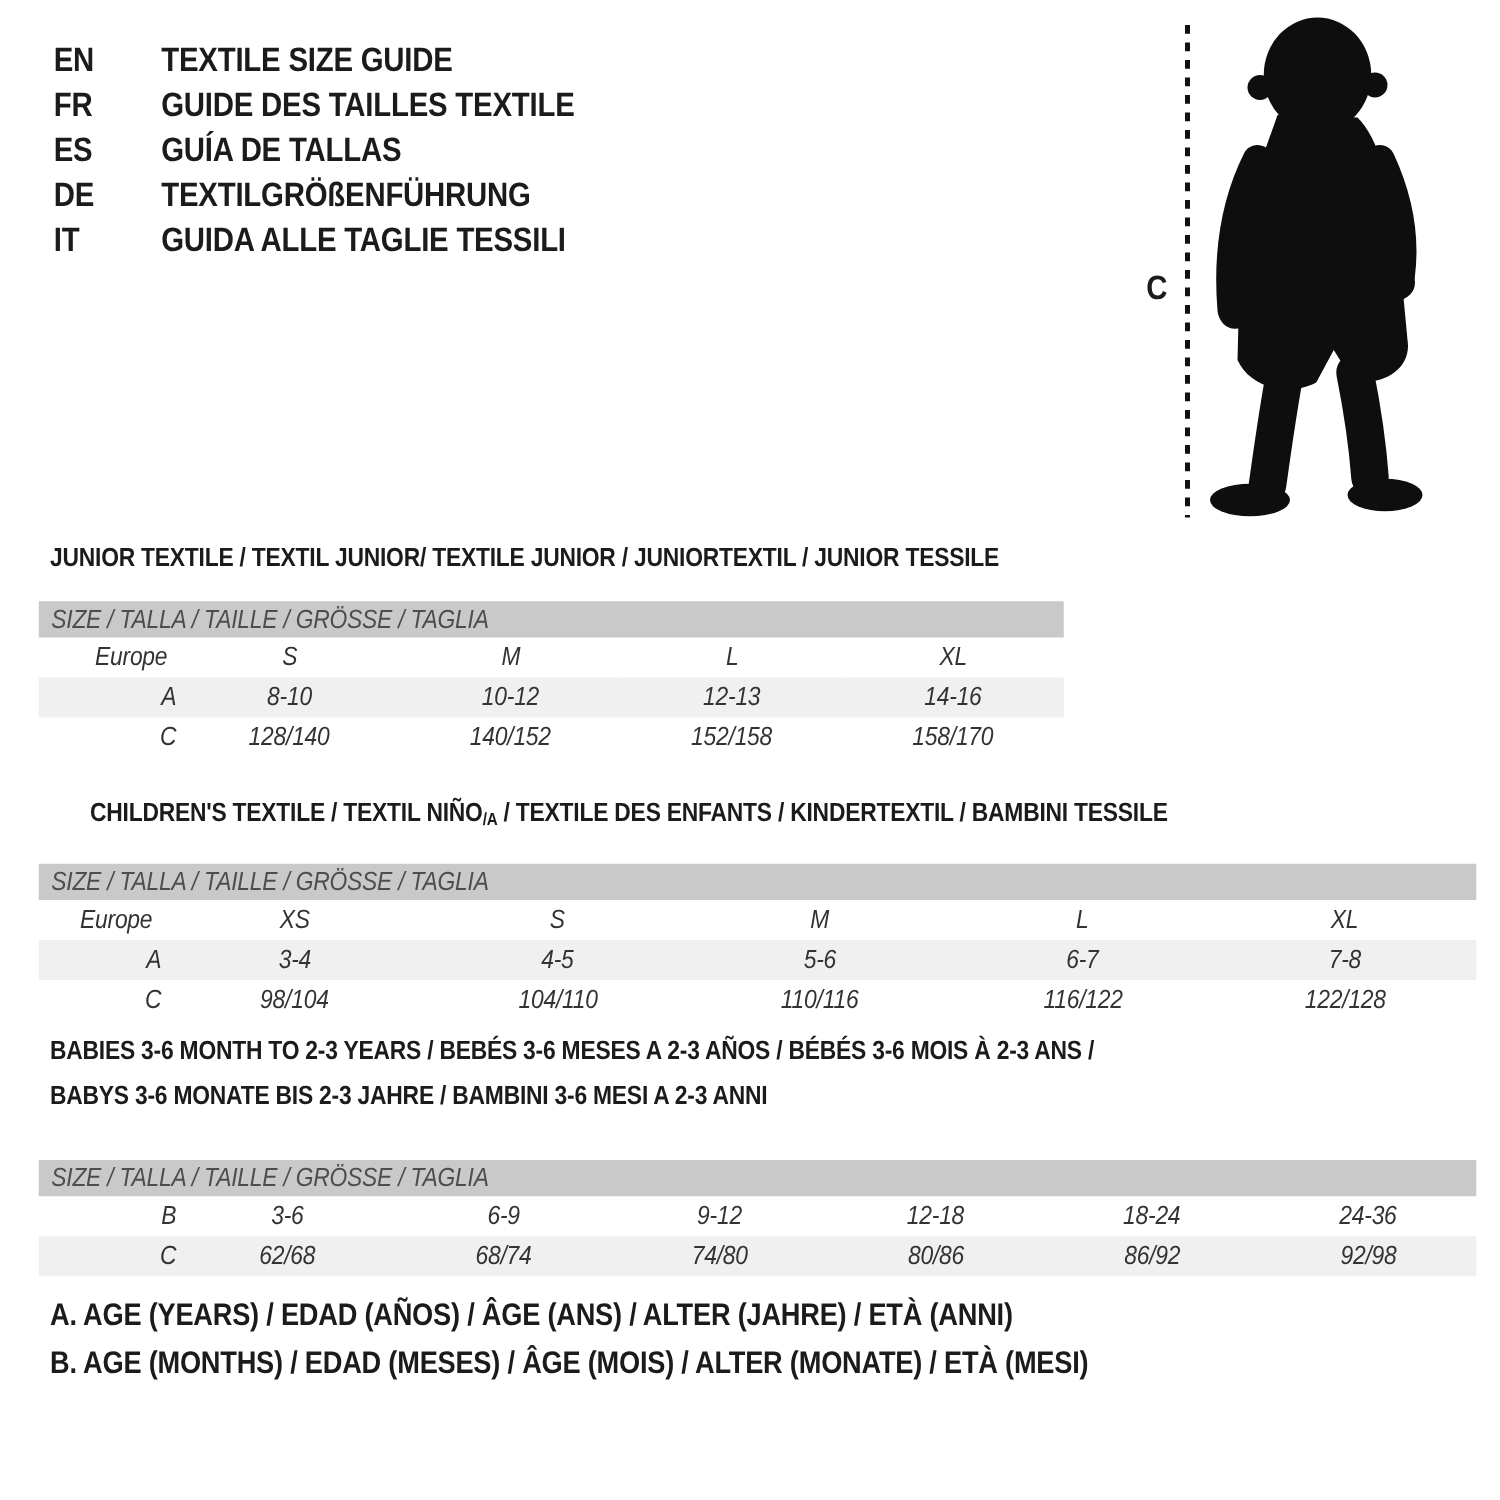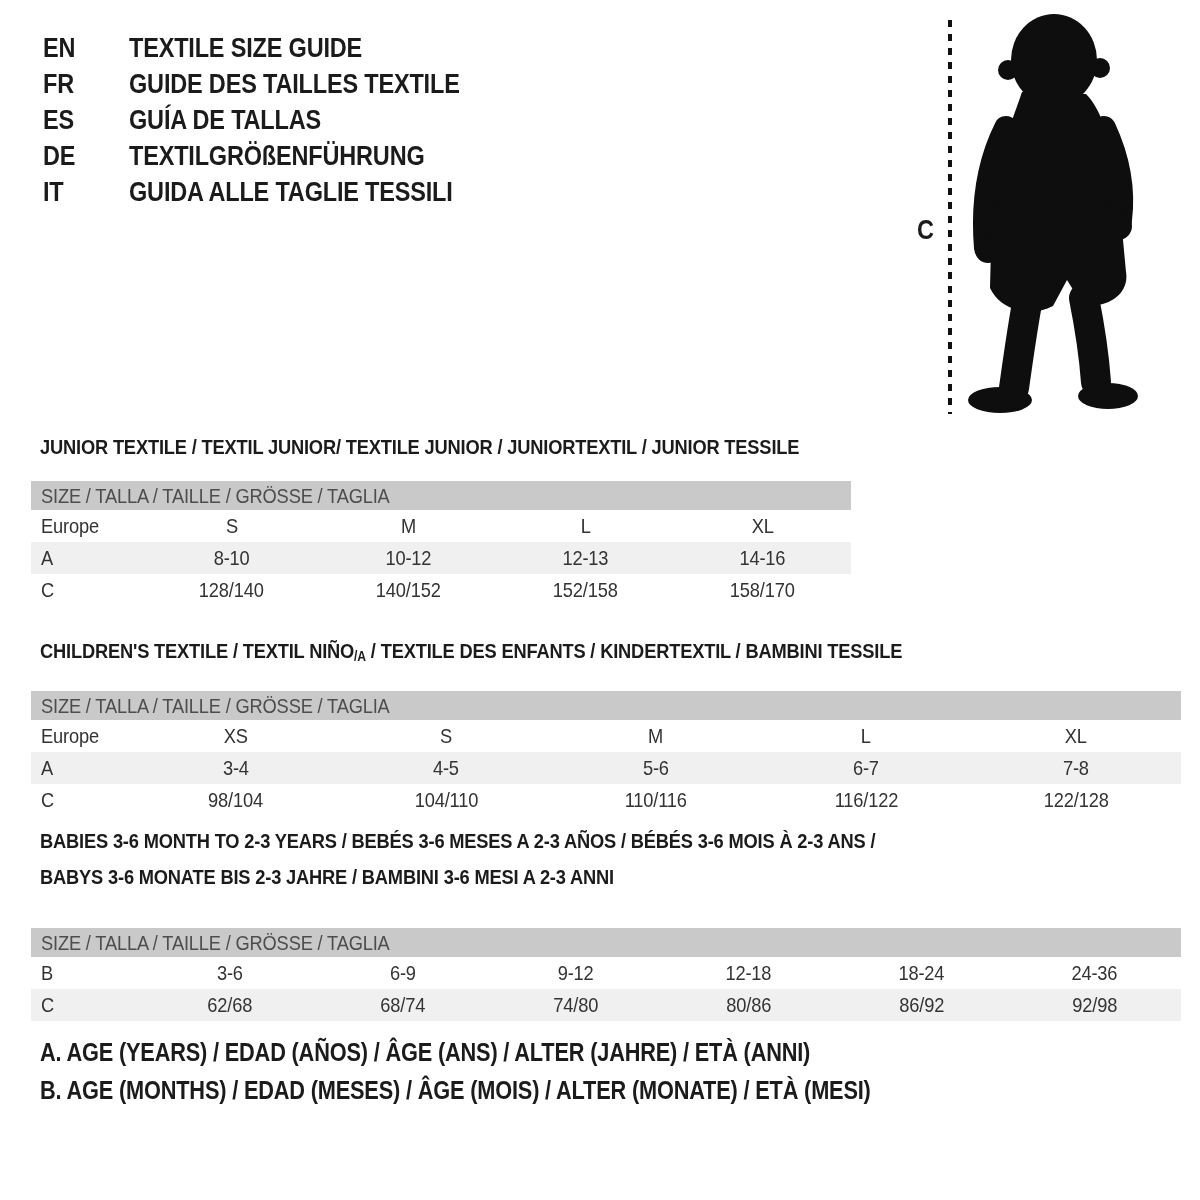--- a/index.html
+++ b/index.html
@@ -27,35 +27,35 @@
   .lang-row .code{width:78px;display:inline-block;vertical-align:top;}
   .lang-row .code .cond{width:auto;}
 
   
   .fig-svg{position:absolute;left:936px;top:10px;}
   .c-label{position:absolute;left:917px;top:215px;font-size:27px;font-weight:700;}
 
   
   .sec-title{position:absolute;left:40px;font-size:21px;font-weight:700;color:var(--ink);}
   .t1{top:435px;}
-  .t2{top:639px;}
+  .t2{top:639px;margin-left:32px;}
   .t3{top:823px;line-height:36px;}
   .t3 .line{display:block;height:36px;}
   .subsize{font-size:14px;vertical-align:-3px;}
 
   
   table.size-table{position:absolute;left:31px;border-collapse:collapse;table-layout:fixed;font-size:21px;color:var(--table-ink);}
   .t-junior{top:481px;width:820px;}
   .t-children{top:691px;width:1150px;}
   .t-babies{top:928px;width:1150px;}
   .t-junior col.lblcol{width:112px;} .t-junior col.datacol{width:177px;}
   .t-children col.lblcol{width:100px;} .t-children col.datacol{width:210px;}
   .t-babies col.lblcol{width:112px;} .t-babies col.datacol{width:173px;}
-  table.size-table td{height:32px;text-align:center;vertical-align:middle;padding:0;}
-  table.size-table td.lbl{text-align:left;padding-left:10px;}
+  table.size-table td{height:32px;text-align:center;vertical-align:middle;padding:0;font-style:italic;}
+  table.size-table td.lbl{text-align:right;padding-left:10px;}
   tr.bar-row td{height:29px;background:var(--header-bar);text-align:left;padding-left:10px;color:var(--header-ink);font-size:21px;}
   tr.alt td{background:var(--row-alt);}
 
   
   .legend{position:absolute;left:40px;top:1033px;font-size:25px;font-weight:700;line-height:38px;}
   .legend .line{display:block;height:38px;}
 </style>
 </head>
 <body>
 

